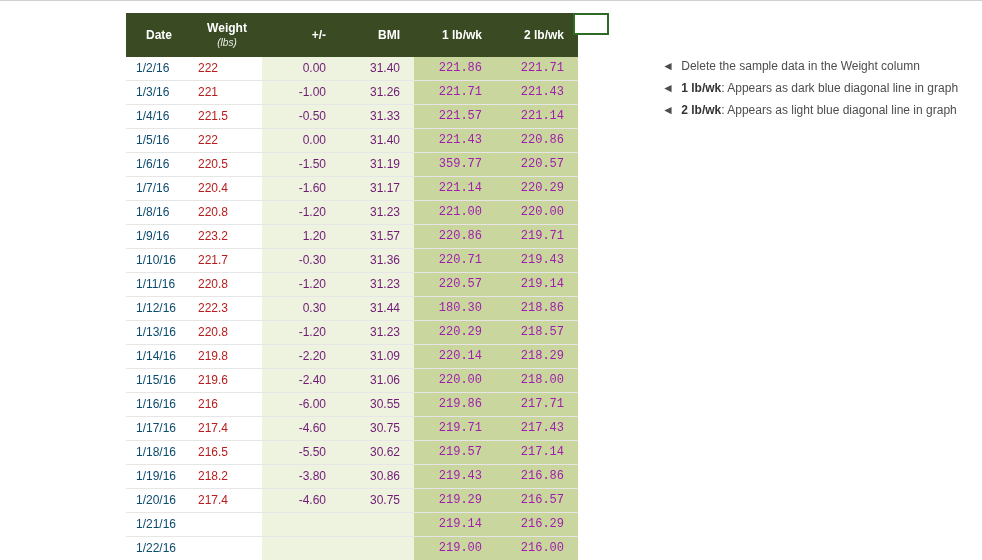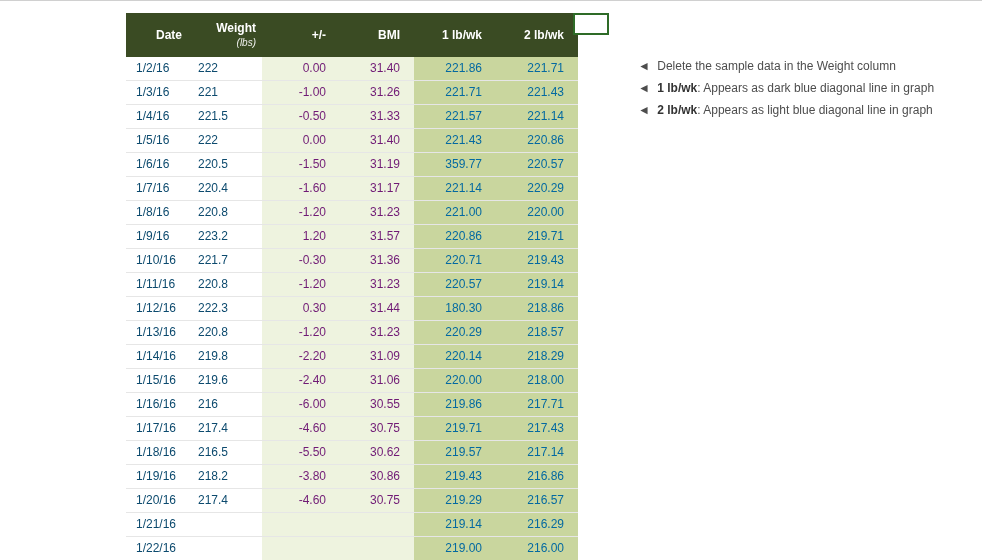--- a/index.html
+++ b/index.html
@@ -18,72 +18,73 @@
   .table-area { padding: 12px 0 0 126px; }
   table {
     border-collapse: collapse;
     width: 452px;
     table-layout: fixed;
   }
   thead th {
     background: #3a4b23;
     color: #ffffff;
     font-weight: bold;
-    text-align: right;
+    text-align: center;
     padding: 8px 6px 8px 10px;
     font-size: 12px;
   }
   thead th .unit { font-weight: normal; font-size: 10px; opacity: .9; font-style: italic; }
   thead th.num { text-align: right; padding-right: 14px; }
   col.c-date   { width: 62px; }
   col.c-weight { width: 74px; }
   col.c-pm     { width: 78px; }
   col.c-bmi    { width: 74px; }
   col.c-lb1    { width: 82px; }
   col.c-lb2    { width: 82px; }
 
   tbody td {
     padding: 4px 6px 4px 10px;
     border-bottom: 1px solid #e6e6e6;
     height: 23px;
     line-height: 15px;
     vertical-align: middle;
   }
   tbody td.date { color: #0c4a6e; }
-  tbody td.weight { color: #0c4a6e; }
+  tbody td.weight { color: #b91c1c; }
   tbody td.pm, tbody td.bmi {
     background: #eef3df;
     text-align: right;
     padding-right: 14px;
     color: #701a75;
   }
   tbody td.lb1, tbody td.lb2 {
     background: #c9d69e;
     text-align: right;
     padding-right: 14px;
-    color: #0369a1;
+    color: #a21caf;
+    font-family: Liberation Mono, monospace;
   }
   thead th.lb { text-align: right; padding-right: 14px; }
 
   .selcell {
     position: absolute;
     left: 573px;
     top: 13px;
     width: 36px;
     height: 22px;
     border: 2px solid #2e6b27;
     background: #fff;
   }
 
   .notes {
     padding: 58px 0 0 60px;
     font-size: 12px;
     color: #4d4d4d;
   }
-  .notes .row { height: 22px; white-space: nowrap; }
+  .notes .row { height: 22px; white-space: nowrap; margin-left: 24px; }
   .notes .arrow { color: #4d4d4d; margin-right: 4px; }
   .notes b { font-weight: bold; color: #333; }
 </style>
 </head>
 <body>
 
 <div class="selcell"></div>
 
 <div class="wrap">
   <div class="table-area">

